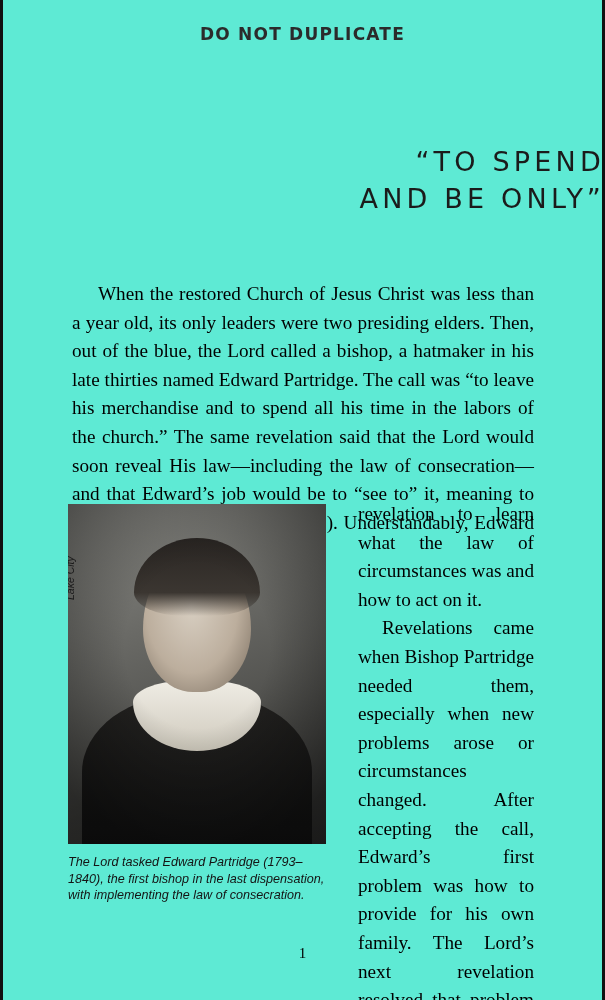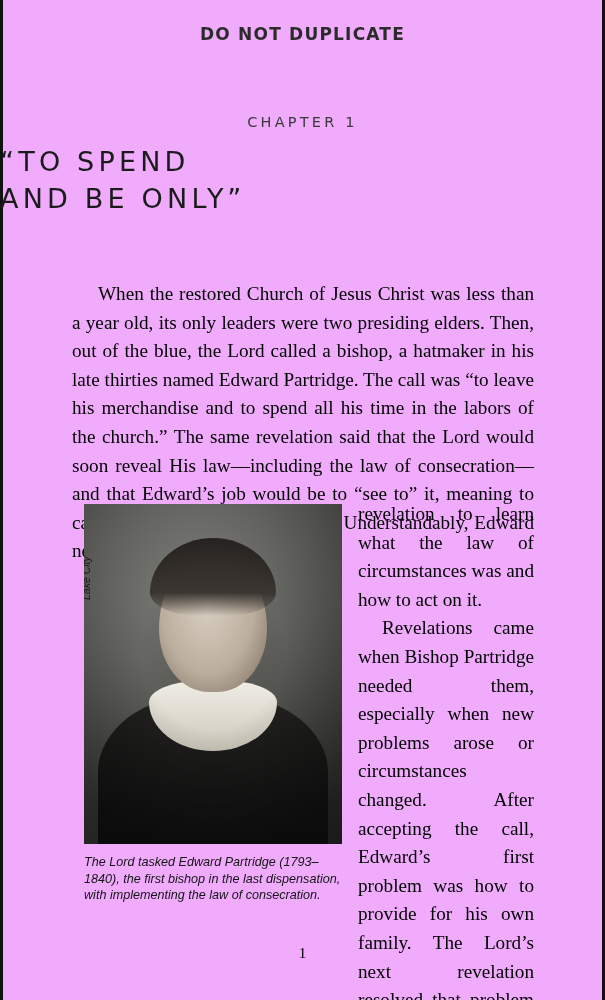--- a/index.html
+++ b/index.html
@@ -4,21 +4,21 @@
 <style>
   html, body {
     margin: 0;
     padding: 0;
     background: #ffffff;
   }
   .page {
     position: relative;
     width: 605px;
     height: 1000px;
-    background: #f0abfc;
+    background: #5eead4;
     box-sizing: border-box;
     overflow: hidden;
     font-family: "Liberation Serif", serif;
     color: #000000;
   }
   .edge-left {
     position: absolute;
     left: 0; top: 0;
     width: 3px; height: 1000px;
     background: #111111;
@@ -49,21 +49,21 @@
     text-align: center;
     font-family: "DejaVu Sans", sans-serif;
     font-size: 14.5px;
     letter-spacing: 3.2px;
     color: #3a3a3a;
   }
   .chapter-title {
     position: absolute;
     left: 0; right: 0;
     top: 143px;
-    text-align: left;
+    text-align: right;
     font-family: "DejaVu Sans", sans-serif;
     font-size: 27px;
     font-weight: 500;
     letter-spacing: 4.2px;
     line-height: 37px;
     color: #1b1b1b;
   }
   .chapter-title .line2 { display: block; }
 
   .body-area {
@@ -79,21 +79,21 @@
     text-align: justify;
     text-justify: inter-word;
     hyphens: none;
     color: #000;
   }
   .indent { text-indent: 26px; }
 
   
   .figure {
     position: absolute;
-    left: 84px;
+    left: 68px;
     top: 504px;
     width: 292px;
   }
   .photo {
     width: 258px;
     height: 340px;
     background:
       radial-gradient(ellipse 55% 48% at 50% 40%, #9a9a96 0%, #6f6f6c 45%, #4c4c4a 72%, #343433 100%),
       linear-gradient(180deg, #5c5c59 0%, #454543 100%);
     position: relative;
@@ -193,21 +193,20 @@
 </head>
 <body>
 
 <div class="page">
 
   <div class="edge-left"></div>
   <div class="edge-right"></div>
 
   <div class="watermark watermark-top">DO NOT DUPLICATE</div>
 
-  <div class="chapter-label">CHAPTER 1</div>
 
   <div class="chapter-title">
     <span class="line1">“TO SPEND</span>
     <span class="line2">AND BE ONLY”</span>
   </div>
 
   <div class="body-area">
     <div class="body-text indent">When the restored Church of Jesus Christ was less than a year old, its only leaders were two presiding elders. Then, out of the blue, the Lord called a bishop, a hatmaker in his late thirties named Edward Partridge. The call was “to leave his merchandise and to spend all his time in the labors of the church.” The same revelation said that the Lord would soon reveal His law—including the law of consecration—and that Edward’s job would be to “see to” it, meaning to carry out the law (D&amp;C 41:9–10). Understandably, Edward needed more</div>
   </div>
 

